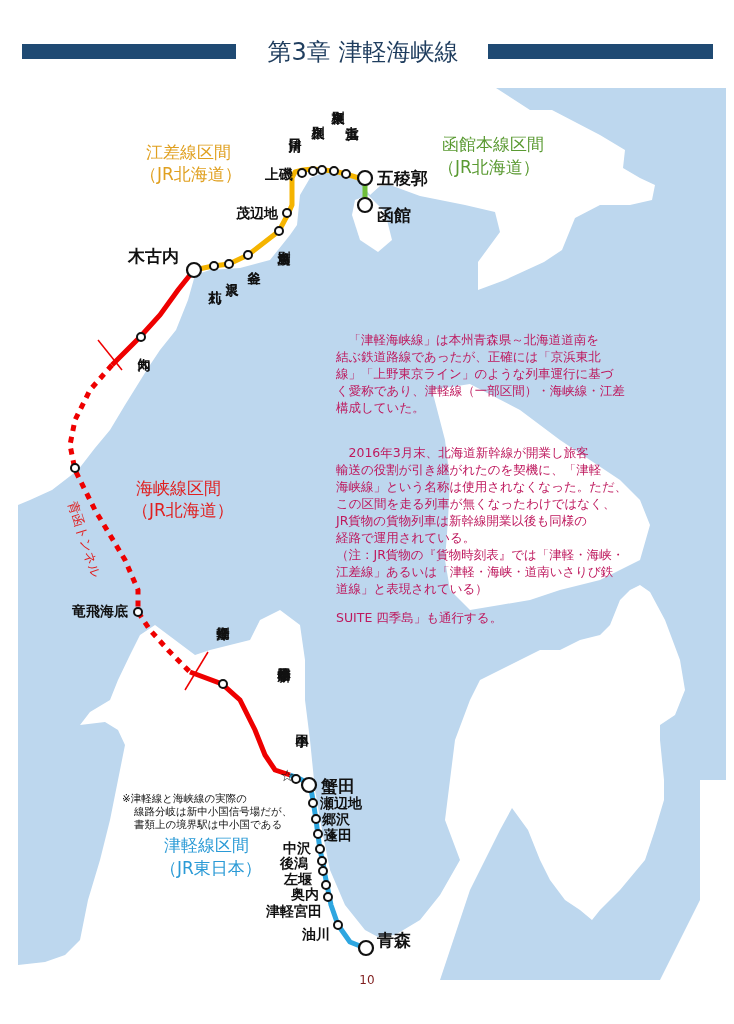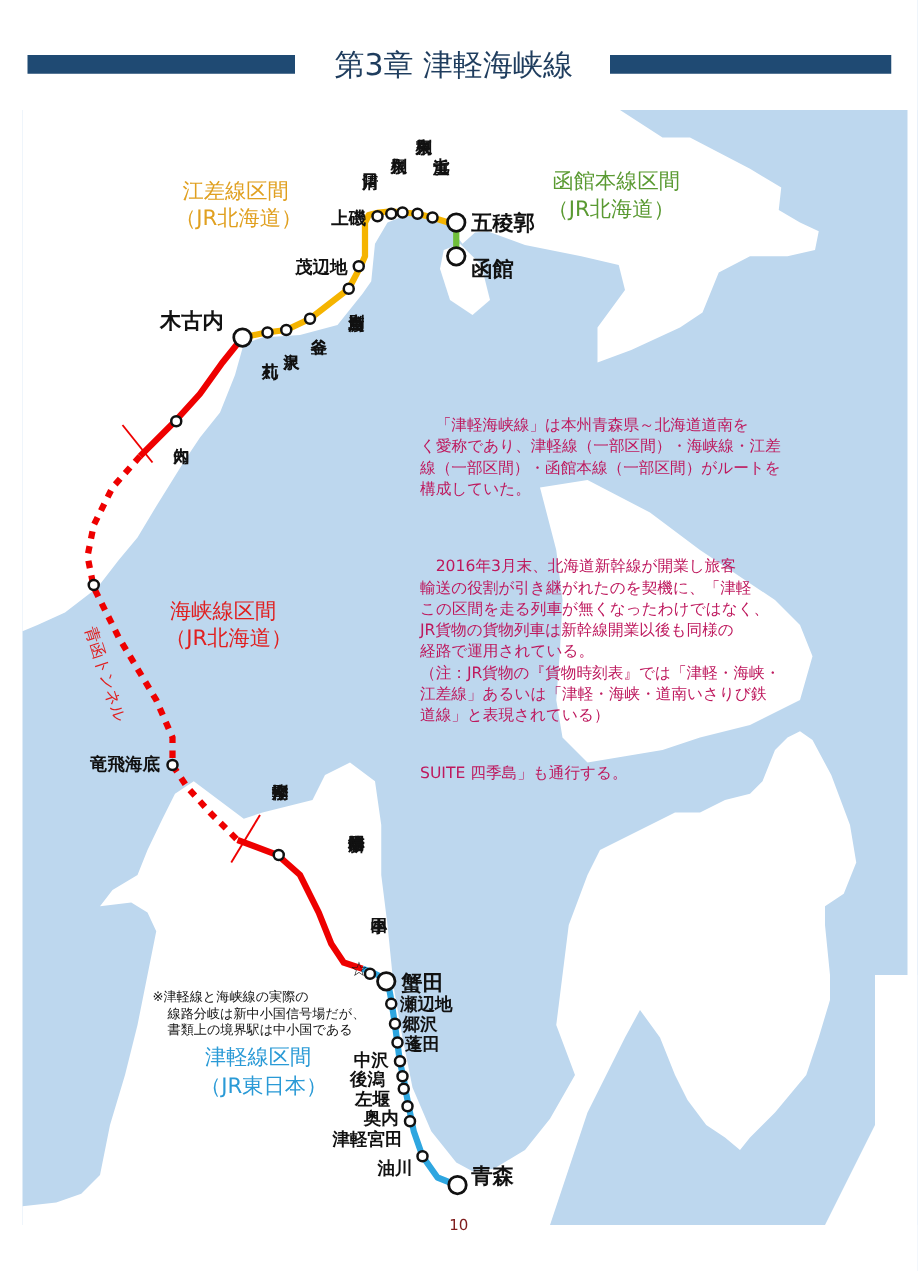--- a/index.html
+++ b/index.html
@@ -139,27 +139,29 @@
   <text class="stn-v" x="232" y="273" style="writing-mode: vertical-rl; font-size:13px">泉沢</text>
   <text class="stn-v" x="215" y="280" style="writing-mode: vertical-rl; font-size:13px">札苅</text>
   <text class="stn-v" x="144" y="348" style="writing-mode: vertical-rl; font-size:13px">知内</text>
   <text class="stn-v" x="223" y="617" style="writing-mode: vertical-rl; font-size:13px">津軽今別</text>
   <text class="stn-v" x="284" y="658" style="writing-mode: vertical-rl; font-size:13px">新中小国信号場</text>
   <text class="stn-v" x="302" y="724" style="writing-mode: vertical-rl; font-size:13px">中小国</text>
 </svg>
 
 <div class="desc" style="top:331px;">
   <p style="text-indent:1em">「津軽海峡線」は本州青森県～北海道道南を</p>
+  <p>結ぶ鉄道路線であったが、正確には「京浜東北</p>
+  <p>線」「上野東京ライン」のような列車運行に基づ</p>
   <p>く愛称であり、津軽線（一部区間）・海峡線・江差</p>
-  <p>線（一部区間）・函館本線（一部区間）がルートを</p>
   <p>構成していた。</p>
 </div>
 <div class="desc" style="top:444px;">
   <p style="text-indent:1em">2016年3月末、北海道新幹線が開業し旅客</p>
   <p>輸送の役割が引き継がれたのを契機に、「津軽</p>
+  <p>海峡線」という名称は使用されなくなった。ただ、</p>
   <p>この区間を走る列車が無くなったわけではなく、</p>
   <p>JR貨物の貨物列車は新幹線開業以後も同様の</p>
   <p>経路で運用されている。</p>
   <p>（注：JR貨物の『貨物時刻表』では「津軽・海峡・</p>
   <p>江差線」あるいは「津軽・海峡・道南いさりび鉄</p>
   <p>道線」と表現されている）</p>
 </div>
 <div class="desc" style="top:609px;">
   <p>SUITE 四季島」も通行する。</p>
 </div>

